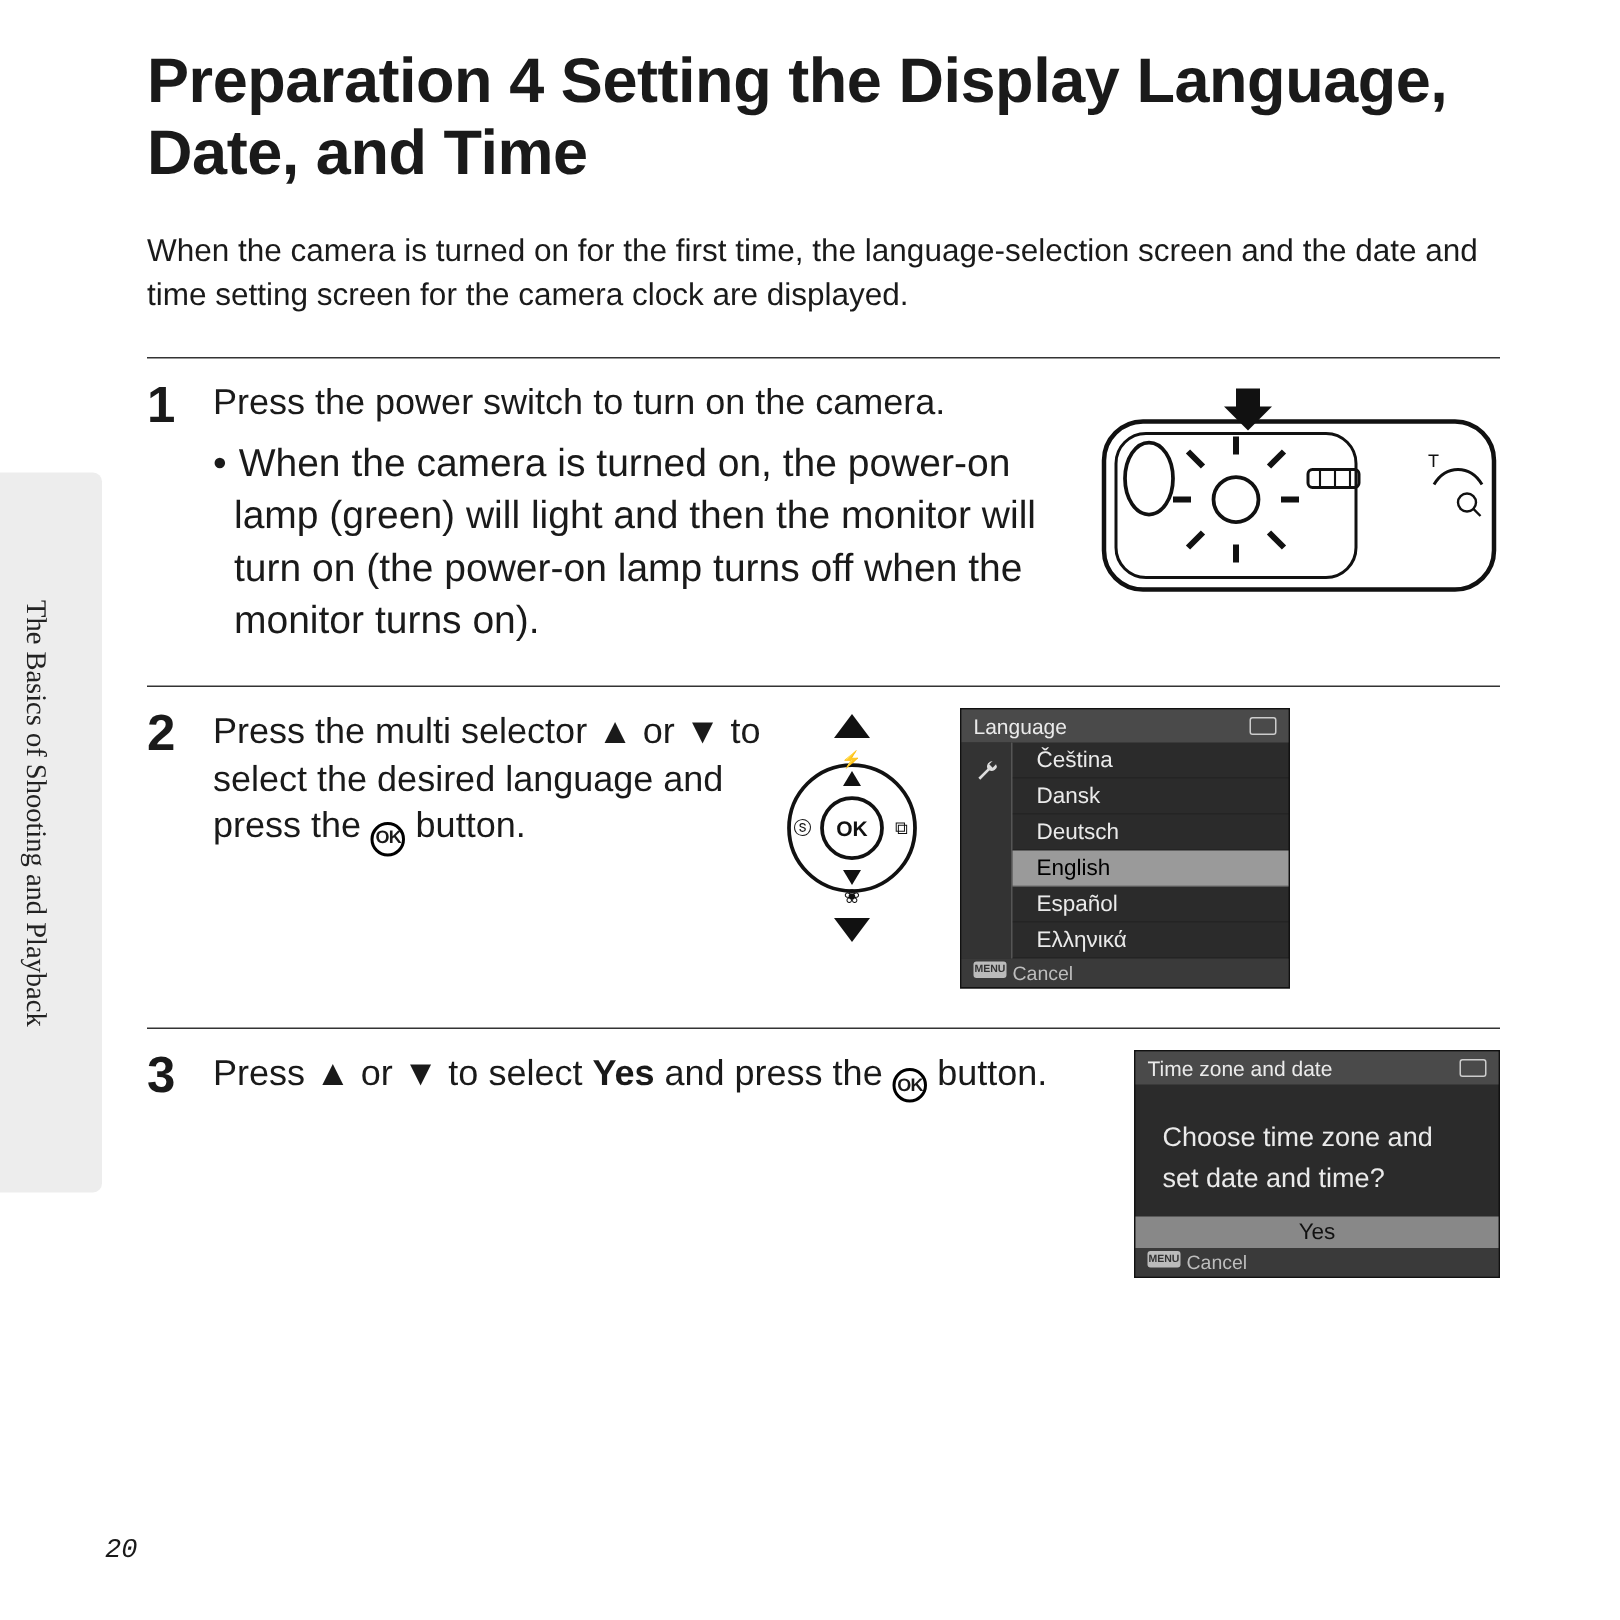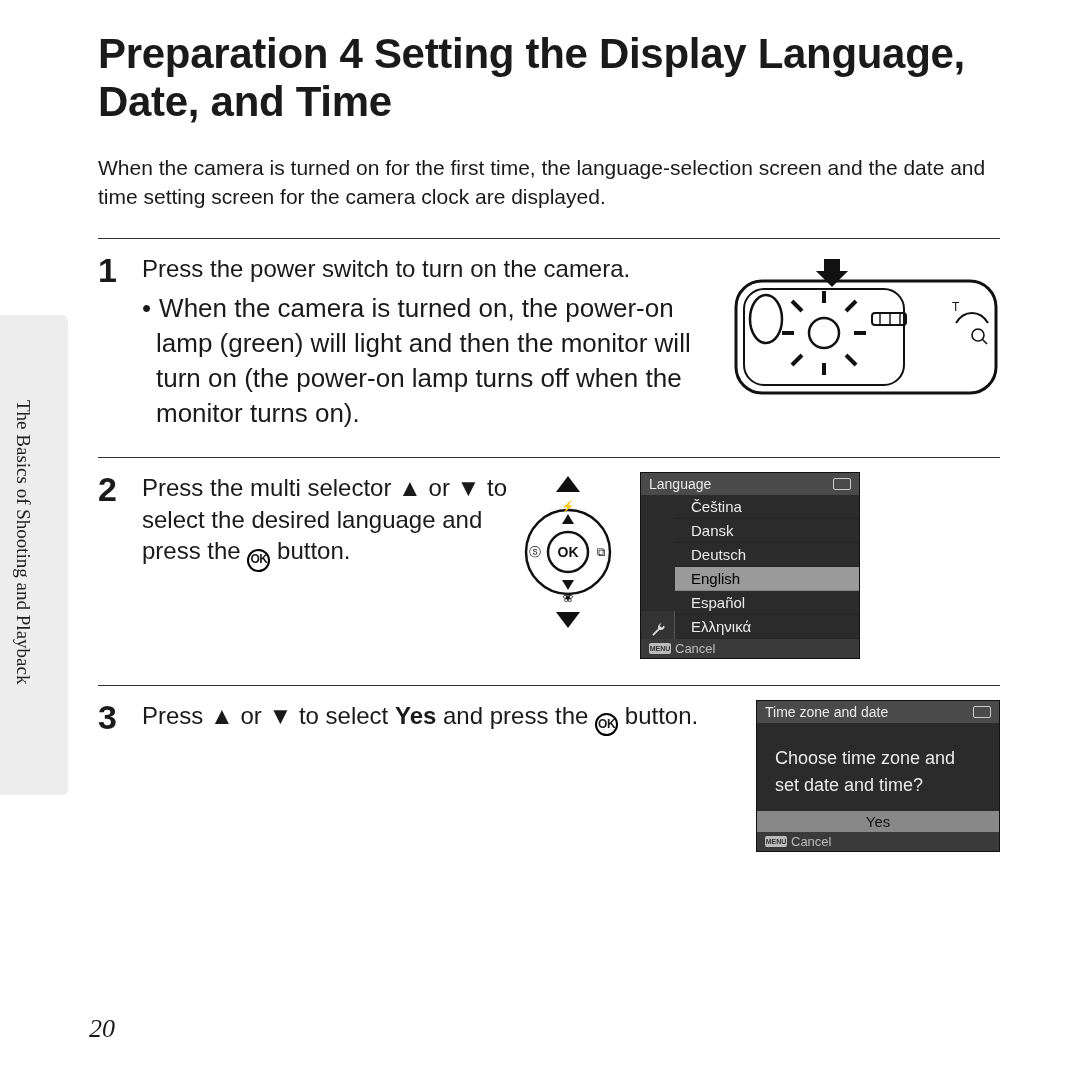--- a/index.html
+++ b/index.html
@@ -16,32 +16,32 @@
   .step-head { font-size: 24px; line-height: 1.32; margin-bottom: 6px; }
   .step-sub { font-size: 26px; line-height: 1.35; list-style: none; }
   .step-sub li::before { content: "•"; margin-right: 8px; }
   .step-sub li { padding-left: 14px; text-indent: -14px; }
   .fig { flex: none; }
   .fig svg, .fig .lcd { display: block; }
   .tri { display: inline-block; }
   .ok-circle { display: inline-flex; align-items: center; justify-content: center; width: 23px; height: 23px; border: 2.4px solid #000; border-radius: 50%; font-size: 12px; font-weight: 800; vertical-align: -4px; letter-spacing: -0.5px; }
   .lcd { background: #2b2b2b; color: #eaeaea; font-size: 15px; border: 1px solid #111; }
   .lcd-head { background: #4a4a4a; padding: 3px 8px; display: flex; justify-content: space-between; align-items: center; font-size: 14px; }
-  .lcd-foot { background: #3a3a3a; padding: 2px 8px; font-size: 13px; color: #bdbdbd; display:flex; align-items:center; gap:4px;}
-  .lcd-body { display: flex; align-items: flex-end; }
+  .lcd-foot { background: #3a3a3a; padding: 2px 8px; font-size: 13px; color: #bdbdbd; display:flex; align-items:flex-start; gap:4px;}
+  .lcd-body { display: flex; }
   .lcd-sidecol { width: 34px; background: #333; border-right: 1px solid #555; display: flex; align-items: flex-start; justify-content: center; padding-top: 10px; }
   .lcd-list { flex: 1; }
   .lcd-item { padding: 3px 16px; border-bottom: 1px solid rgba(0,0,0,0.15); }
   .lcd-item.sel { background: #9a9a9a; color: #000000; }
   .wrench { width: 18px; height: 18px; }
   .lcd2 { width: 244px; }
   .lcd2-body { padding: 22px 18px 12px; line-height: 1.5; font-size: 18px; }
   .lcd2-opt { text-align: center; padding: 2px 0; font-size: 15px; }
   .lcd2-opt.sel { background: #888; color: #111; }
-  .page-num { position: absolute; left: 70px; bottom: 36px; font-style: italic; font-size: 26px; font-family: Liberation Serif, serif; margin-left: 19px; }
+  .page-num { position: absolute; left: 70px; bottom: 36px; font-style: italic; font-size: 18px; font-family: Liberation Mono, monospace; }
   .sd-icon { width:18px; height:12px; border:1.2px solid #ccc; border-radius:2px; position:relative; display:inline-block;}
   .menu-ico { width:22px; height:11px; background:#bbb; border-radius:2px; display:inline-flex; align-items:center; justify-content:center; font-size:7px; color:#333; font-weight:700;}
 </style>
 </head>
 <body>
 
 <div class="page">
   <div class="side-tab"></div>
   <div class="side-title">The Basics of Shooting and Playback</div>
 

